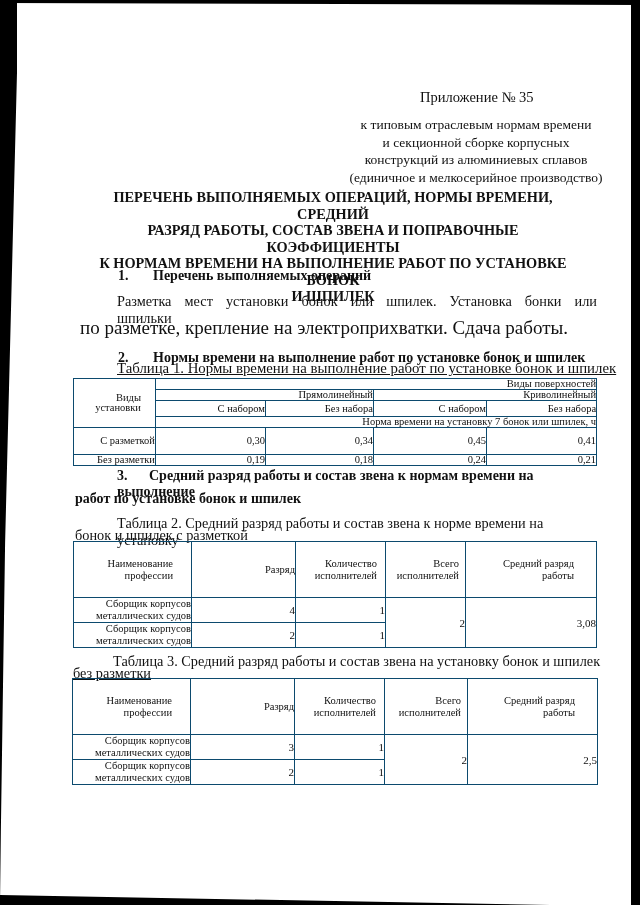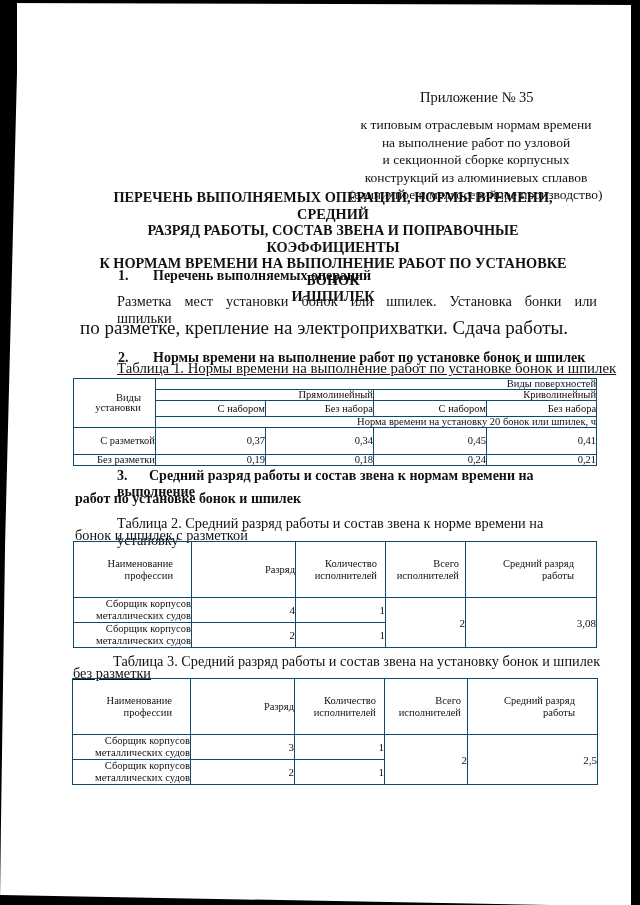--- a/index.html
+++ b/index.html
@@ -34,21 +34,20 @@
 <body>
 
 <div class="scan-left"></div>
 <div class="scan-top"></div>
 <div class="scan-right"></div>
 <div class="scan-bottom"></div>
 
 <div class="abs appx-title">Приложение № 35</div>
 <div class="abs appx-sub">
   <div>к типовым отраслевым нормам времени</div>
-  <div>на выполнение работ по узловой</div>
   <div>и секционной сборке корпусных</div>
   <div>конструкций из алюминиевых сплавов</div>
   <div>(единичное и мелкосерийное производство)</div>
 </div>
 
 <div class="abs main-title">
   <div>ПЕРЕЧЕНЬ ВЫПОЛНЯЕМЫХ ОПЕРАЦИЙ, НОРМЫ ВРЕМЕНИ, СРЕДНИЙ</div>
   <div>РАЗРЯД РАБОТЫ, СОСТАВ ЗВЕНА И ПОПРАВОЧНЫЕ КОЭФФИЦИЕНТЫ</div>
   <div>К НОРМАМ ВРЕМЕНИ НА ВЫПОЛНЕНИЕ РАБОТ ПО УСТАНОВКЕ БОНОК</div>
   <div>И ШПИЛЕК</div>
@@ -82,25 +81,25 @@
     <td colspan="2">Прямолинейный</td>
     <td colspan="2">Криволинейный</td>
   </tr>
   <tr style="height:16px">
     <td>С набором</td>
     <td>Без набора</td>
     <td>С набором</td>
     <td>Без набора</td>
   </tr>
   <tr style="height:11px">
-    <td colspan="4">Норма времени на установку 20 бонок или шпилек, ч</td>
+    <td colspan="4">Норма времени на установку 7 бонок или шпилек, ч</td>
   </tr>
   <tr style="height:27px">
     <td>С разметкой</td>
-    <td>0,37</td>
+    <td>0,30</td>
     <td>0,34</td>
     <td>0,45</td>
     <td>0,41</td>
   </tr>
   <tr style="height:11px">
     <td>Без разметки</td>
     <td>0,19</td>
     <td>0,18</td>
     <td>0,24</td>
     <td>0,21</td>

